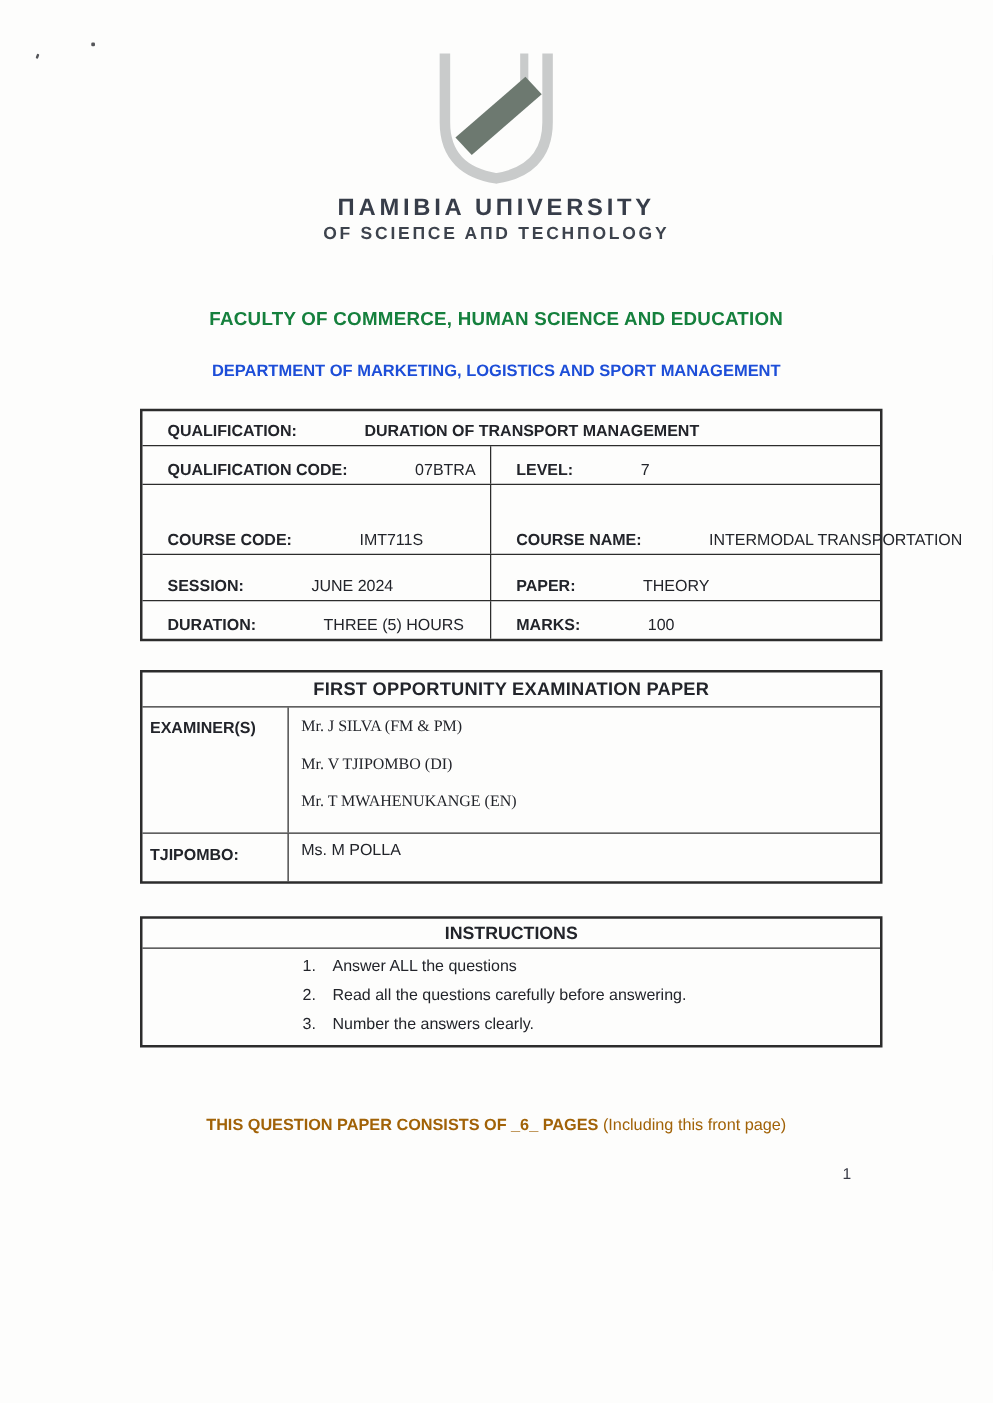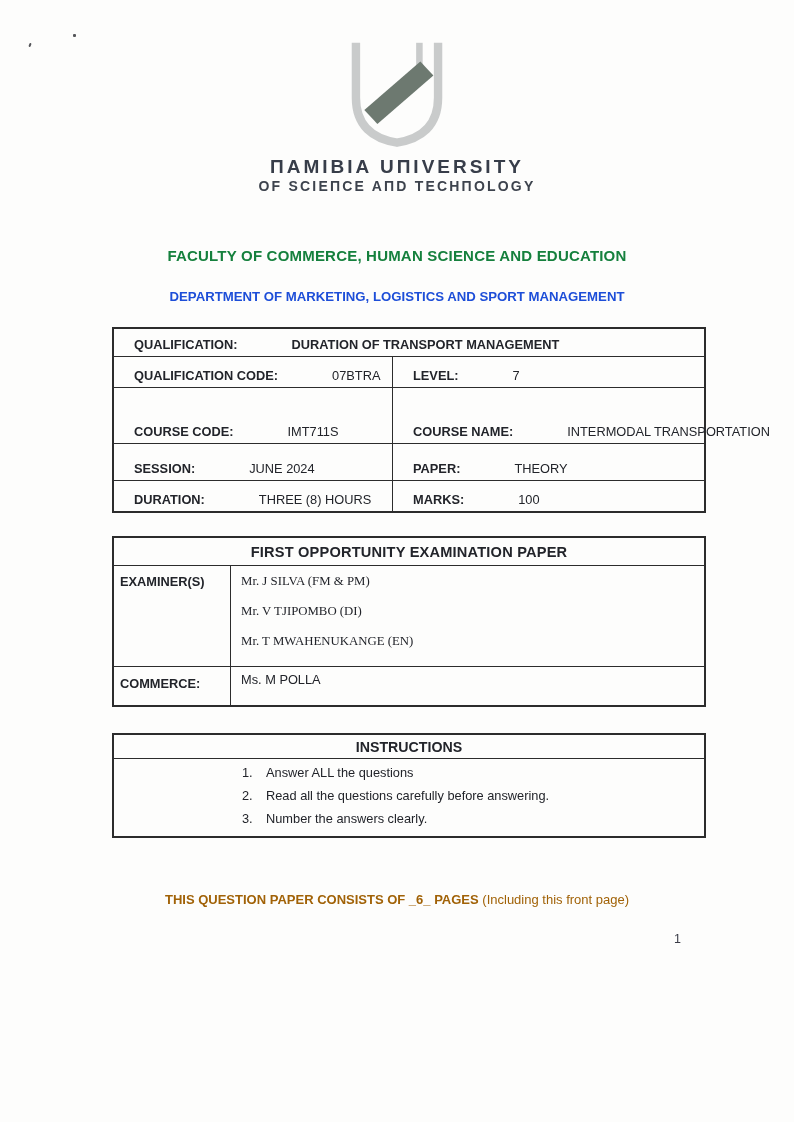--- a/index.html
+++ b/index.html
@@ -156,41 +156,41 @@
         <span class="val">JUNE 2024</span>
       </div>
       <div class="t-cell col-r cell-divider">
         <span class="lbl">PAPER:</span>
         <span class="val">THEORY</span>
       </div>
     </div>
     <div class="t-row row-duration">
       <div class="t-cell col-l">
         <span class="lbl">DURATION:</span>
-        <span class="val">THREE (8) HOURS</span>
+        <span class="val">THREE (5) HOURS</span>
       </div>
       <div class="t-cell col-r cell-divider">
         <span class="lbl">MARKS:</span>
         <span class="val">100</span>
       </div>
     </div>
   </div>
 
   <div class="scan-table exam-table">
     <div class="exam-title">FIRST OPPORTUNITY EXAMINATION PAPER</div>
     <div class="t-row row-exam">
       <div class="col-label">EXAMINER(S)</div>
       <div class="col-names cell-divider">
         <p class="examiner-name">Mr. J SILVA (FM &amp; PM)</p>
         <p class="examiner-name">Mr. V TJIPOMBO (DI)</p>
         <p class="examiner-name">Mr. T MWAHENUKANGE (EN)</p>
       </div>
     </div>
     <div class="t-row row-mod">
-      <div class="col-label">COMMERCE:</div>
+      <div class="col-label">TJIPOMBO:</div>
       <div class="col-mod-val cell-divider">Ms. M POLLA</div>
     </div>
   </div>
 
   <div class="scan-table instr-table">
     <div class="instr-title">INSTRUCTIONS</div>
     <div class="instr-body">
       <div class="instr-item">
         <span class="instr-num">1.</span>
         <span>Answer ALL the questions</span>

